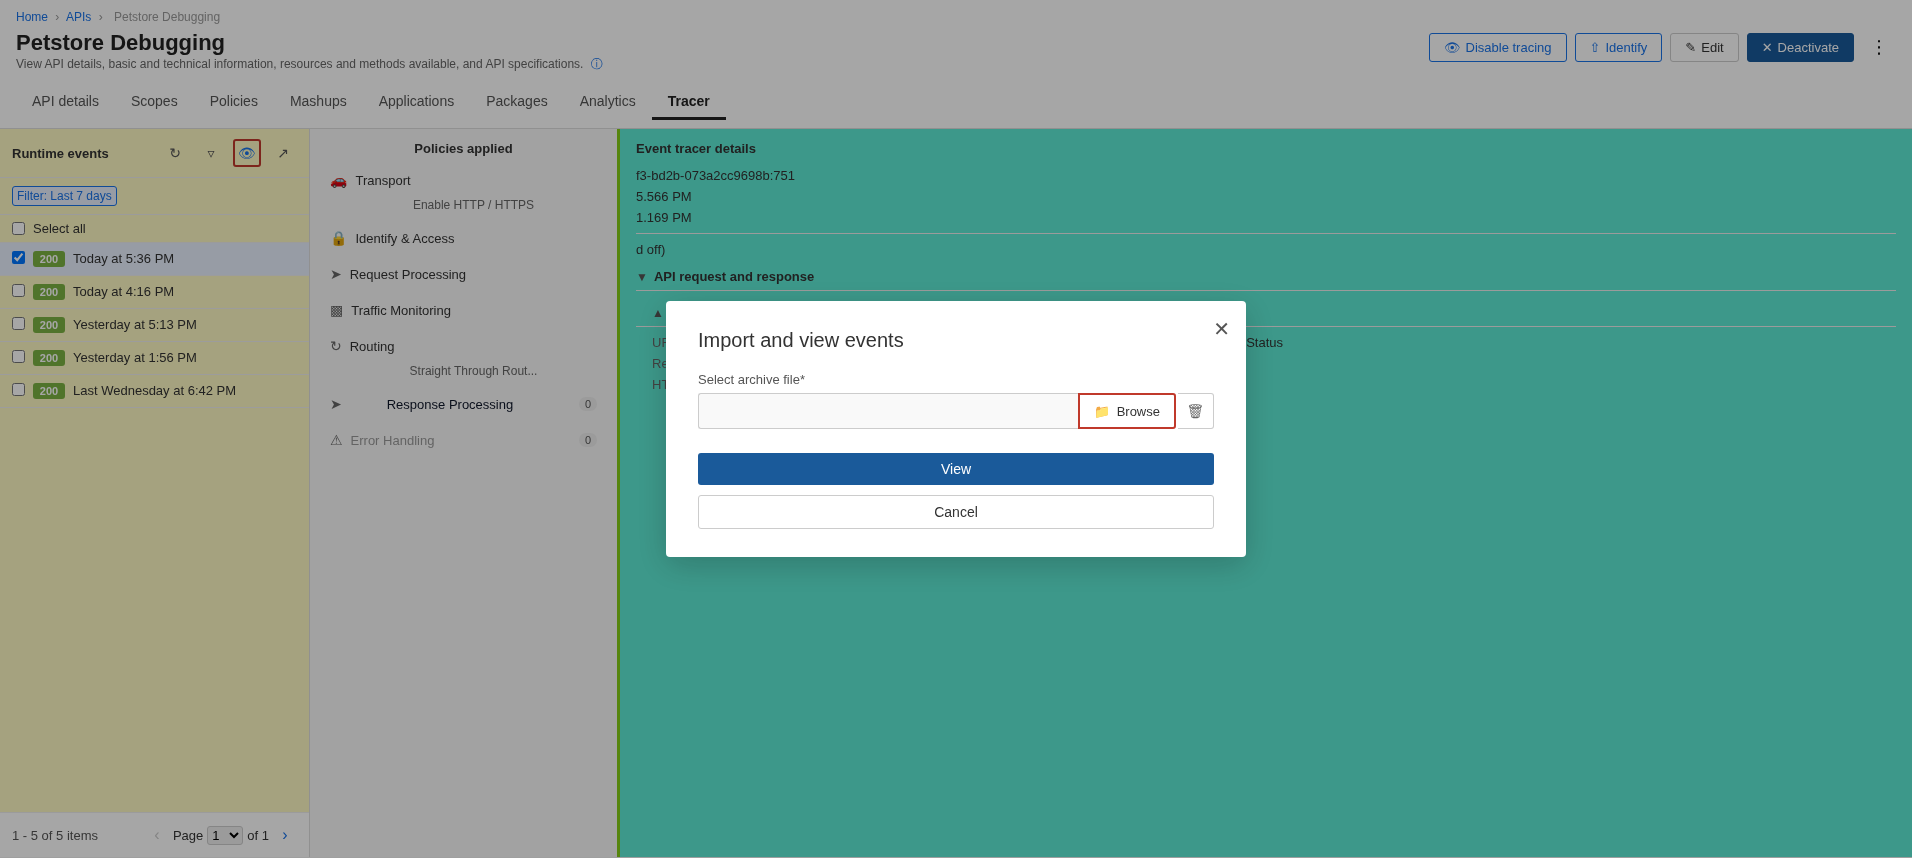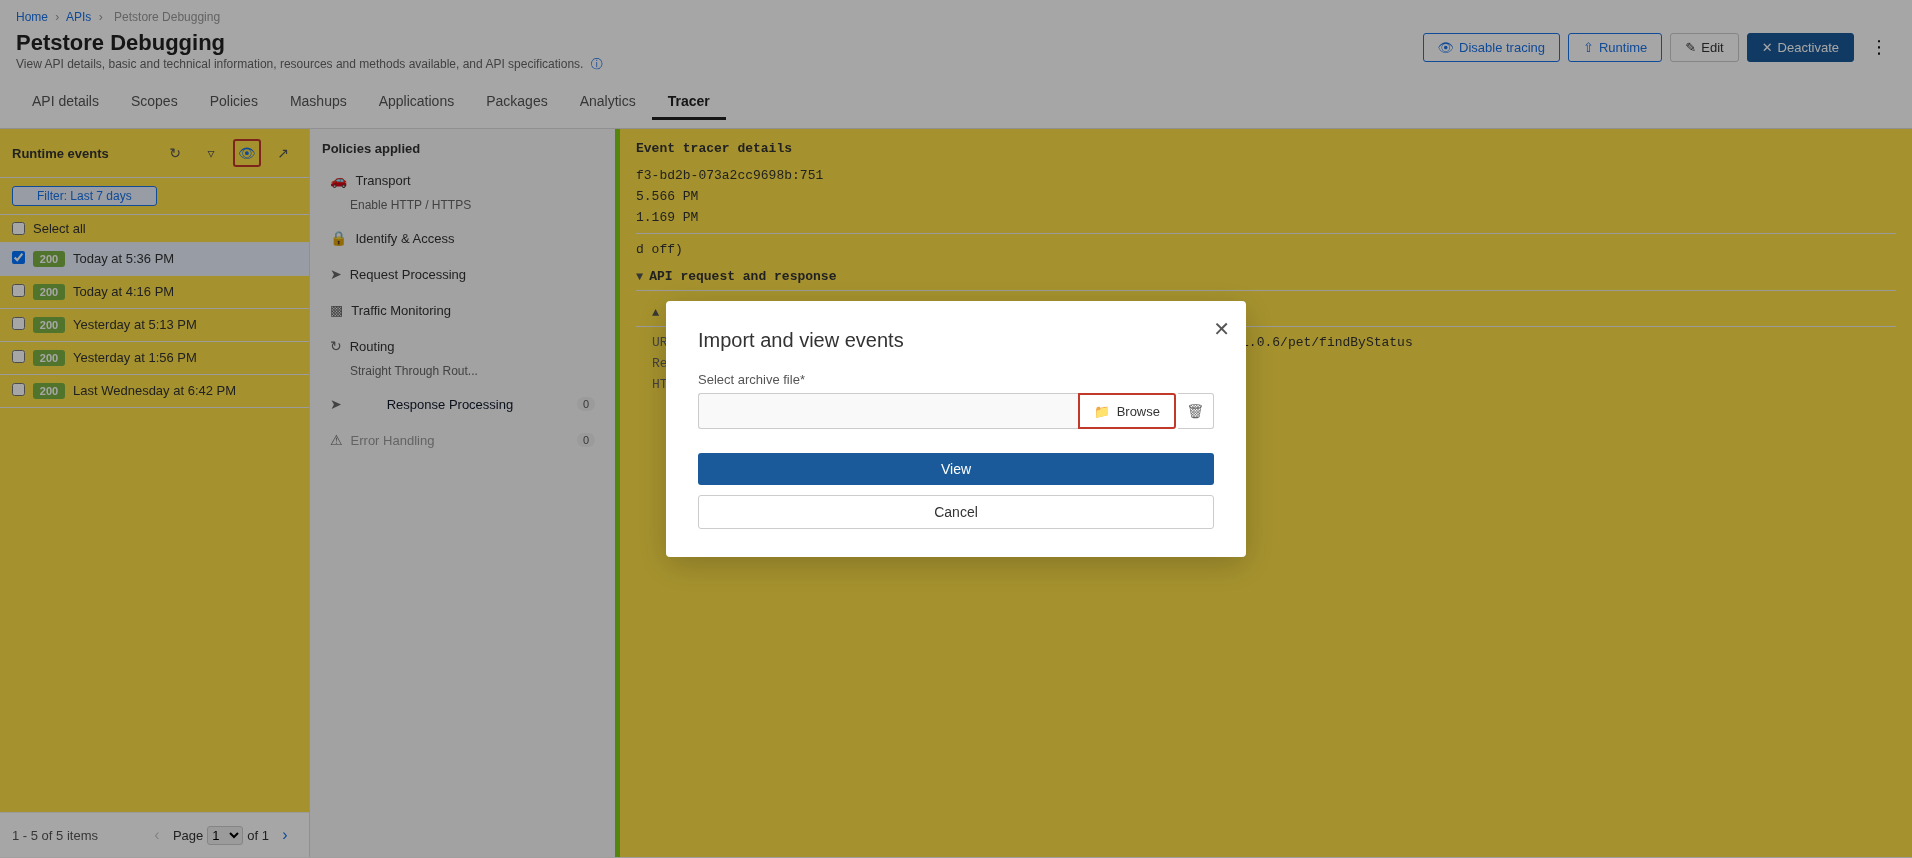--- a/index.html
+++ b/index.html
@@ -90,21 +90,21 @@
     
     .main-content {
       display: flex;
       height: calc(858px - 130px);
       background: #f5f5f5;
     }
 
     
     .left-panel {
       width: 310px;
-      background: #fde047;
+      background: #fef9c3;
       border-right: 1px solid #ddd;
       display: flex;
       flex-direction: column;
     }
     .panel-header {
       display: flex;
       align-items: center;
       padding: 10px 12px;
       border-bottom: 1px solid #eee;
       gap: 8px;
@@ -133,21 +133,21 @@
     }
     .filter-bar {
       padding: 8px 12px;
       border-bottom: 1px solid #eee;
     }
     .filter-badge {
       background: #e8f0fe;
       color: #1a73e8;
       border: 1px solid #1a73e8;
       border-radius: 3px;
-      padding: 2px 24px;
+      padding: 2px 4px;
       font-size: 12px;
       display: inline-block;
     }
     .select-all-row {
       padding: 6px 12px;
       display: flex;
       align-items: center;
       gap: 8px;
       border-bottom: 1px solid #eee;
       font-size: 13px;
@@ -193,22 +193,23 @@
       cursor: pointer; color: #1a73e8;
       font-size: 16px;
       border-radius: 50%;
     }
     .page-nav button:disabled { color: #ccc; cursor: default; }
 
     
     .middle-panel {
       width: 310px;
       background: #f9f9f9;
-      border-right: 5px solid #84cc16;
+      border-right: 3px solid #84cc16;
       padding: 12px;
+      text-align: center;
     }
     .mid-panel-title {
       font-size: 13px;
       font-weight: bold;
       margin-bottom: 10px;
       color: #333;
     }
     .policy-group { margin-bottom: 8px; }
     .policy-group-header {
       display: flex;
@@ -230,24 +231,23 @@
       color: #555;
       border-radius: 10px;
       padding: 1px 6px;
       font-size: 11px;
     }
     .policy-icon { font-size: 14px; color: #666; }
 
     
     .right-panel {
       flex: 1;
-      background: #fde047;
+      background: #5eead4;
       overflow-y: auto;
       padding: 12px 16px;
-      font-family: Liberation Mono, monospace;
     }
     .right-panel-title {
       font-size: 13px;
       font-weight: bold;
       margin-bottom: 12px;
       color: #333;
     }
     .detail-row {
       display: flex;
       align-items: flex-start;
@@ -412,21 +412,21 @@
         <span style="cursor:pointer;color:#1a73e8;margin-left:4px;">ⓘ</span>
       </div>
     </div>
     <div class="header-actions">
       <button class="btn btn-outline-blue">
         <span>👁</span>
         <span>Disable tracing</span>
       </button>
       <button class="btn" style="border-color:#1a73e8;color:#1a73e8;">
         <span>⇧</span>
-        <span>Runtime</span>
+        <span>Identify</span>
       </button>
       <button class="btn">
         <span>✎</span>
         <span>Edit</span>
       </button>
       <button class="btn btn-primary">
         <span>✕</span>
         <span>Deactivate</span>
       </button>
       <button class="btn-more">⋮</button>

